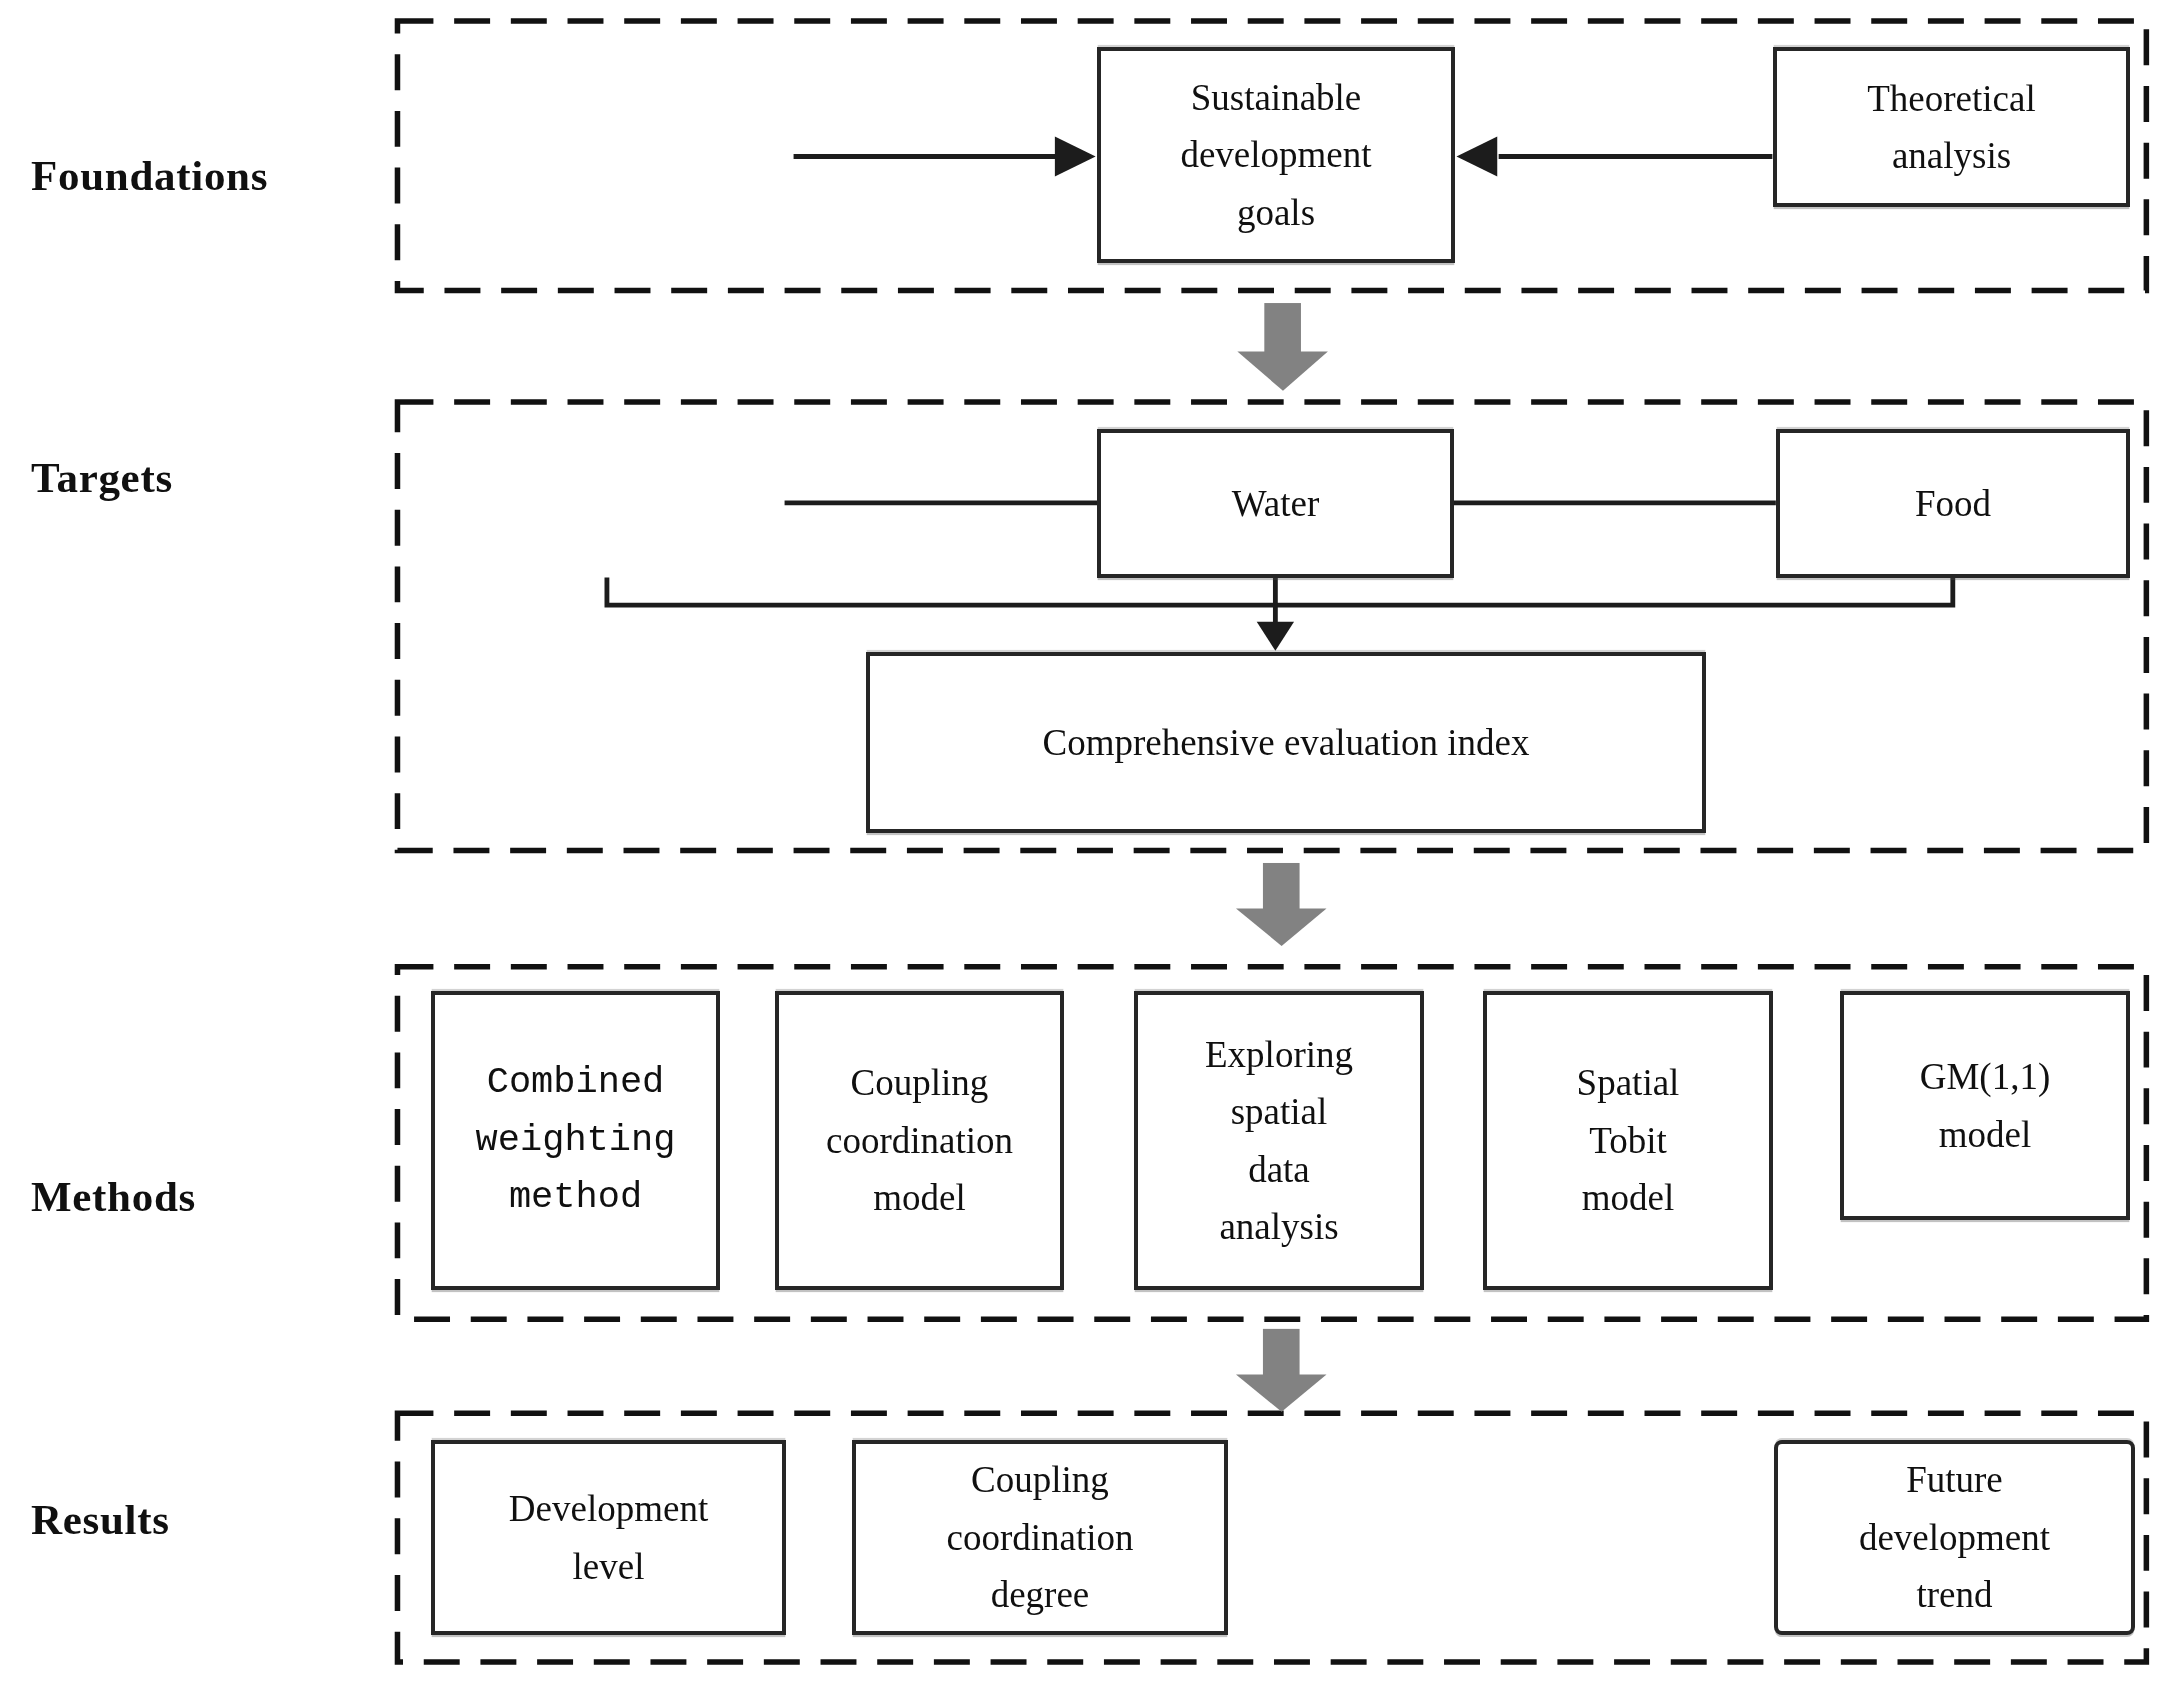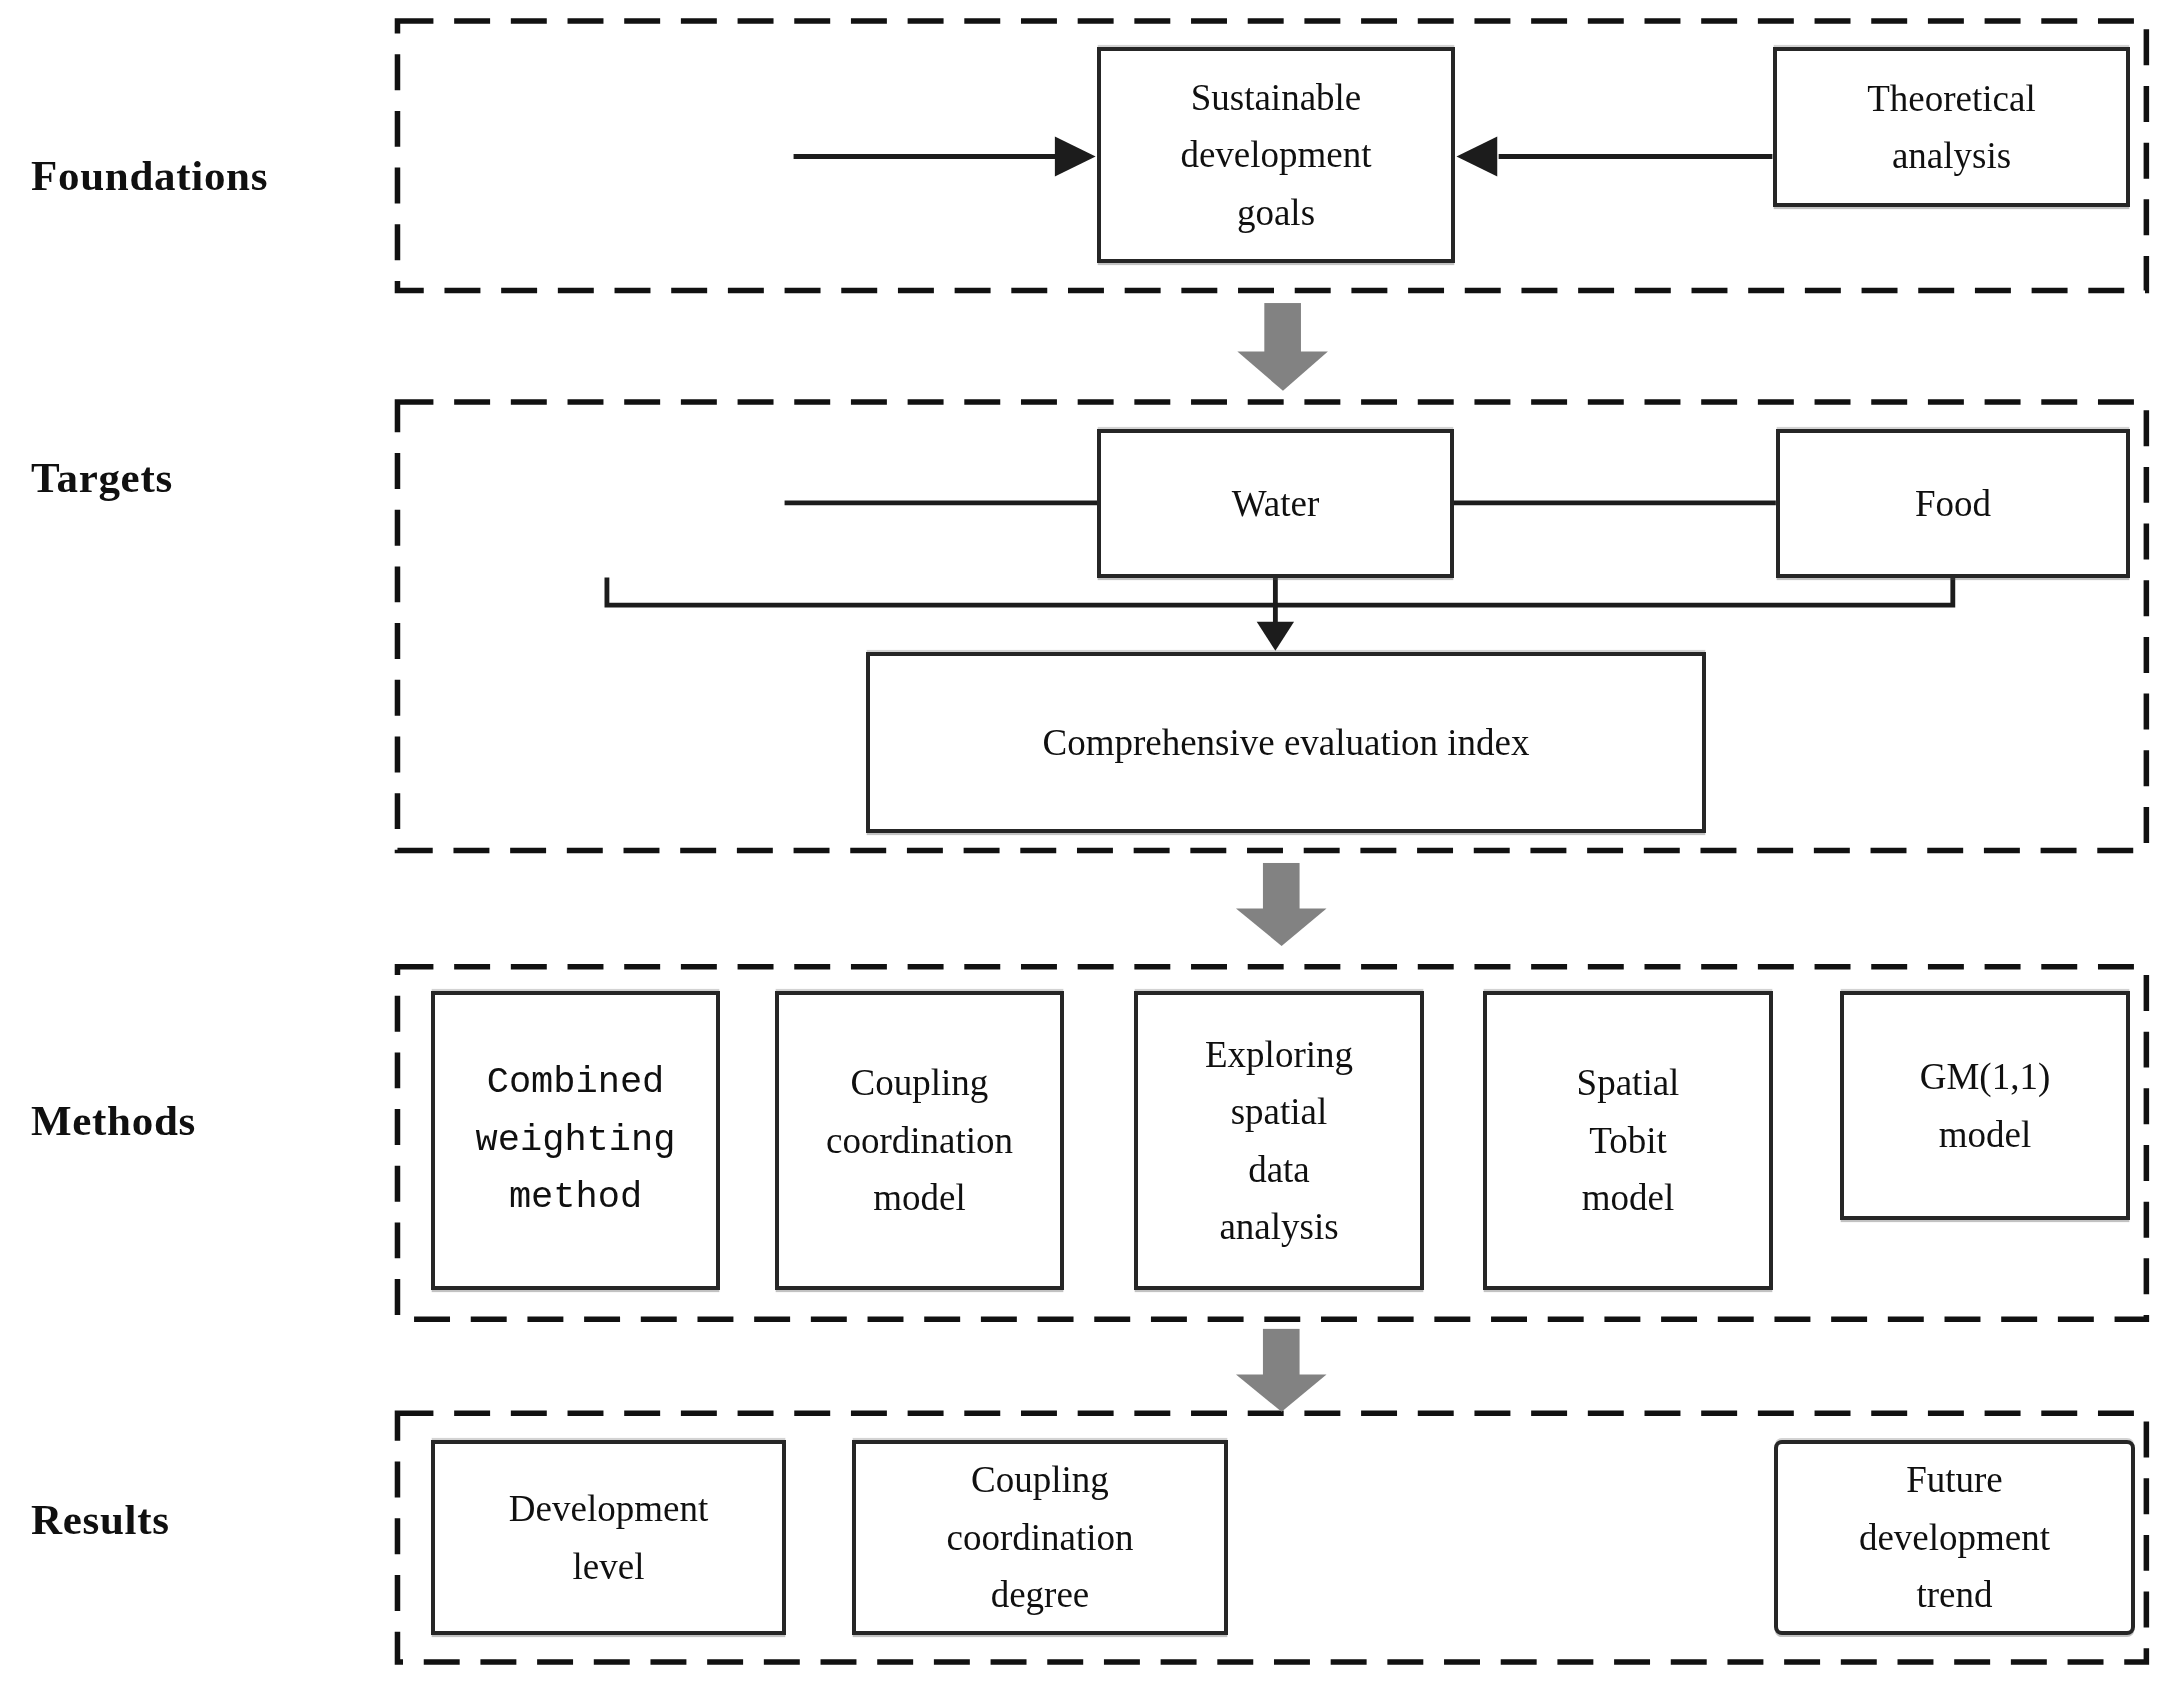--- a/index.html
+++ b/index.html
@@ -77,21 +77,21 @@
       <polygon points="1788,1314 1919,1314 1854,1368" fill="#828282"></polygon>
     </g>
     <g>
       <rect x="1827" y="1922" width="53" height="68" fill="#828282"></rect>
       <polygon points="1788,1988 1919,1988 1854,2042" fill="#828282"></polygon>
     </g>
   </svg>
 
   <div class="section-label" style="top:175px;">Foundations</div>
   <div class="section-label" style="top:477px;">Targets</div>
-  <div class="section-label" style="top:1120px;">Methods</div>
+  <div class="section-label" style="top:1196px;">Methods</div>
   <div class="section-label" style="top:1519px;">Results</div>
 
   <div class="node" style="left:1097px; top:47px; width:358px; height:216px;">Sustainable
 development
 goals</div>
   <div class="node" style="left:1773px; top:47px; width:357px; height:160px;">Theoretical
 analysis</div>
 
   <div class="node" style="left:1097px; top:429px; width:357px; height:149px;">Water</div>
   <div class="node" style="left:1776px; top:429px; width:354px; height:149px;">Food</div>

